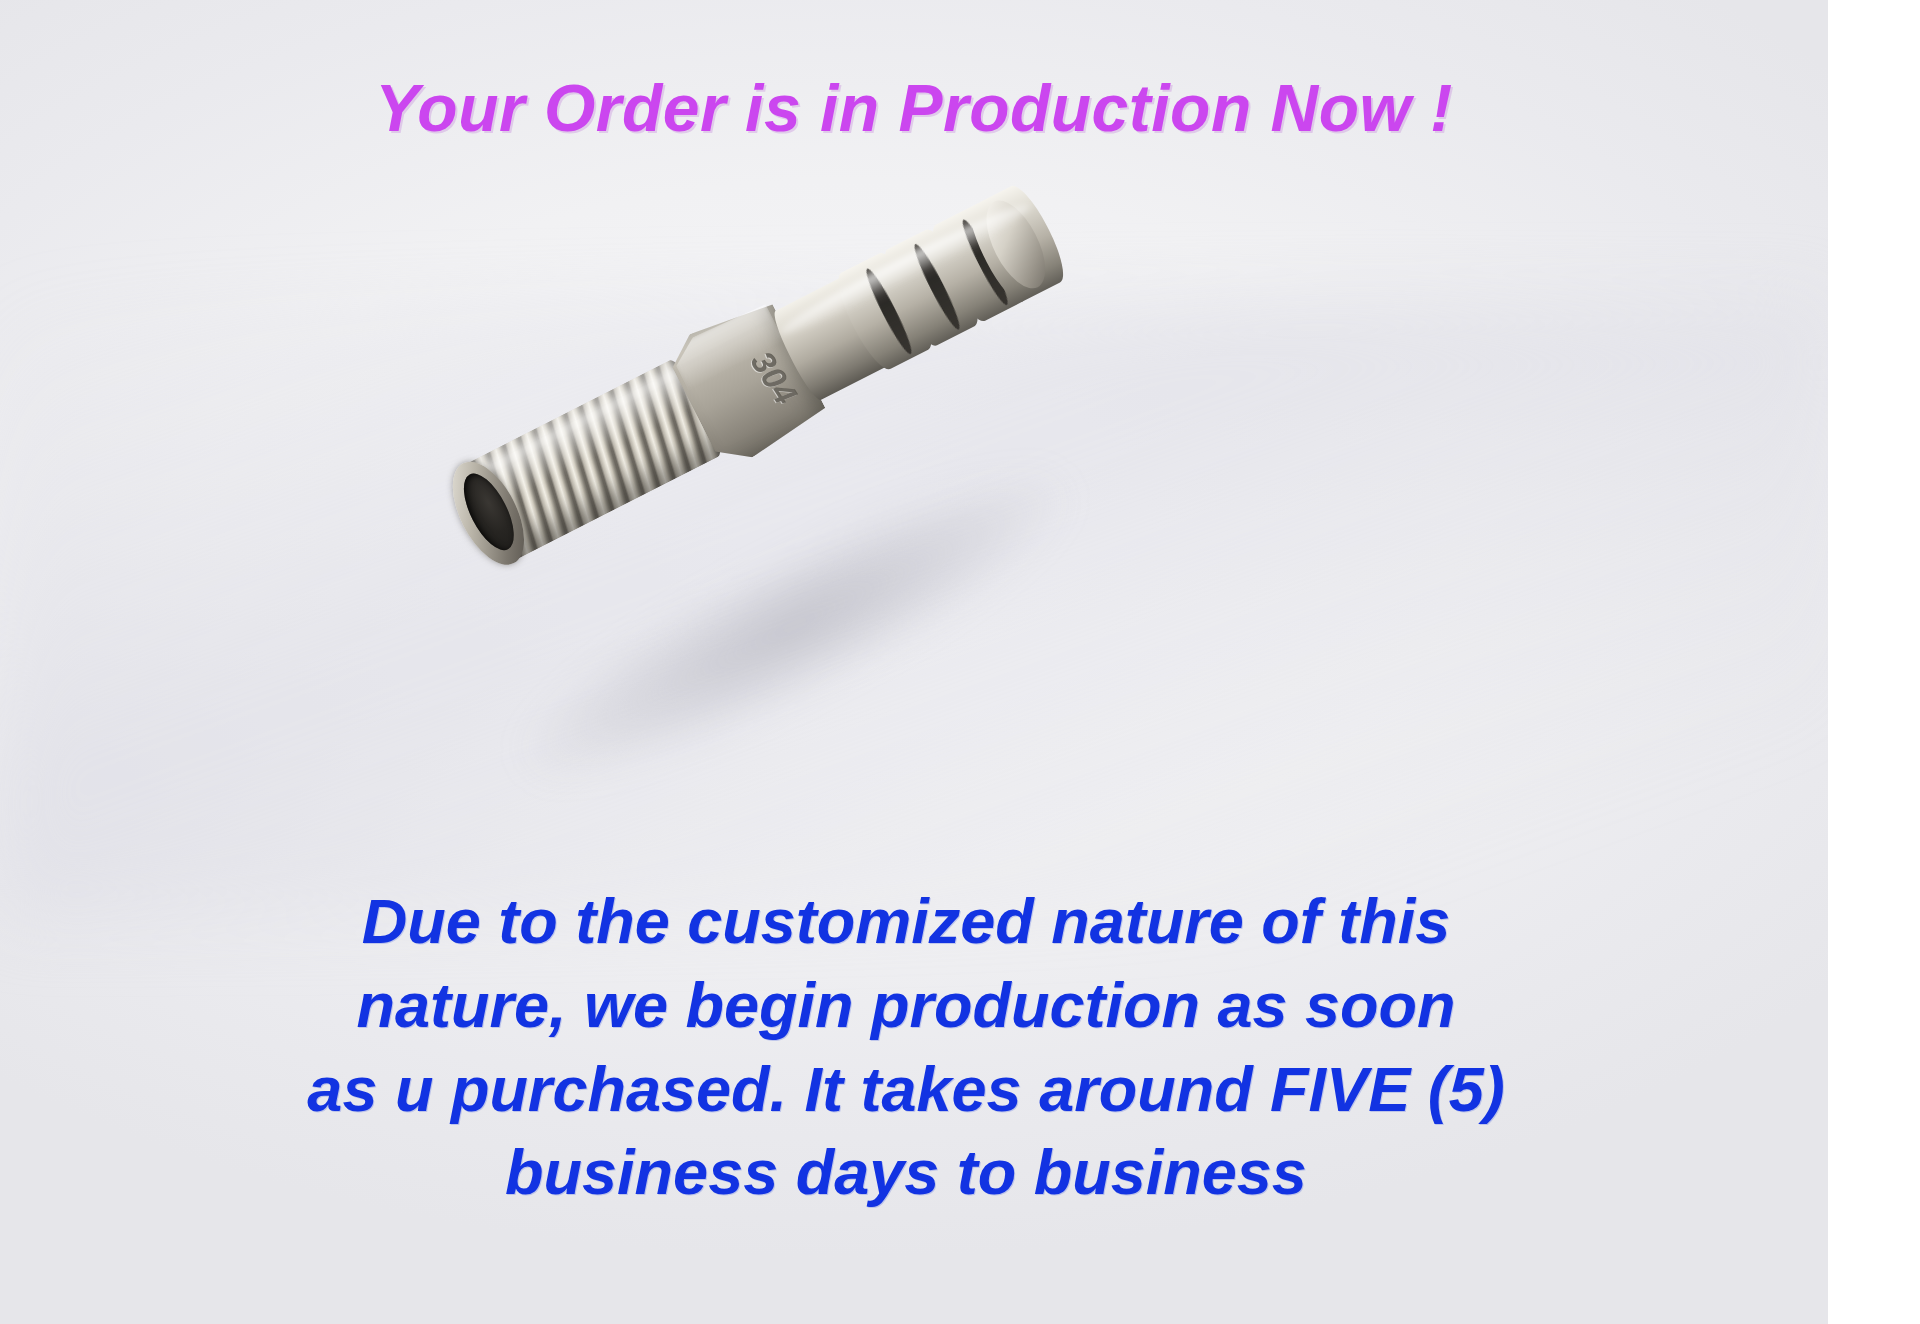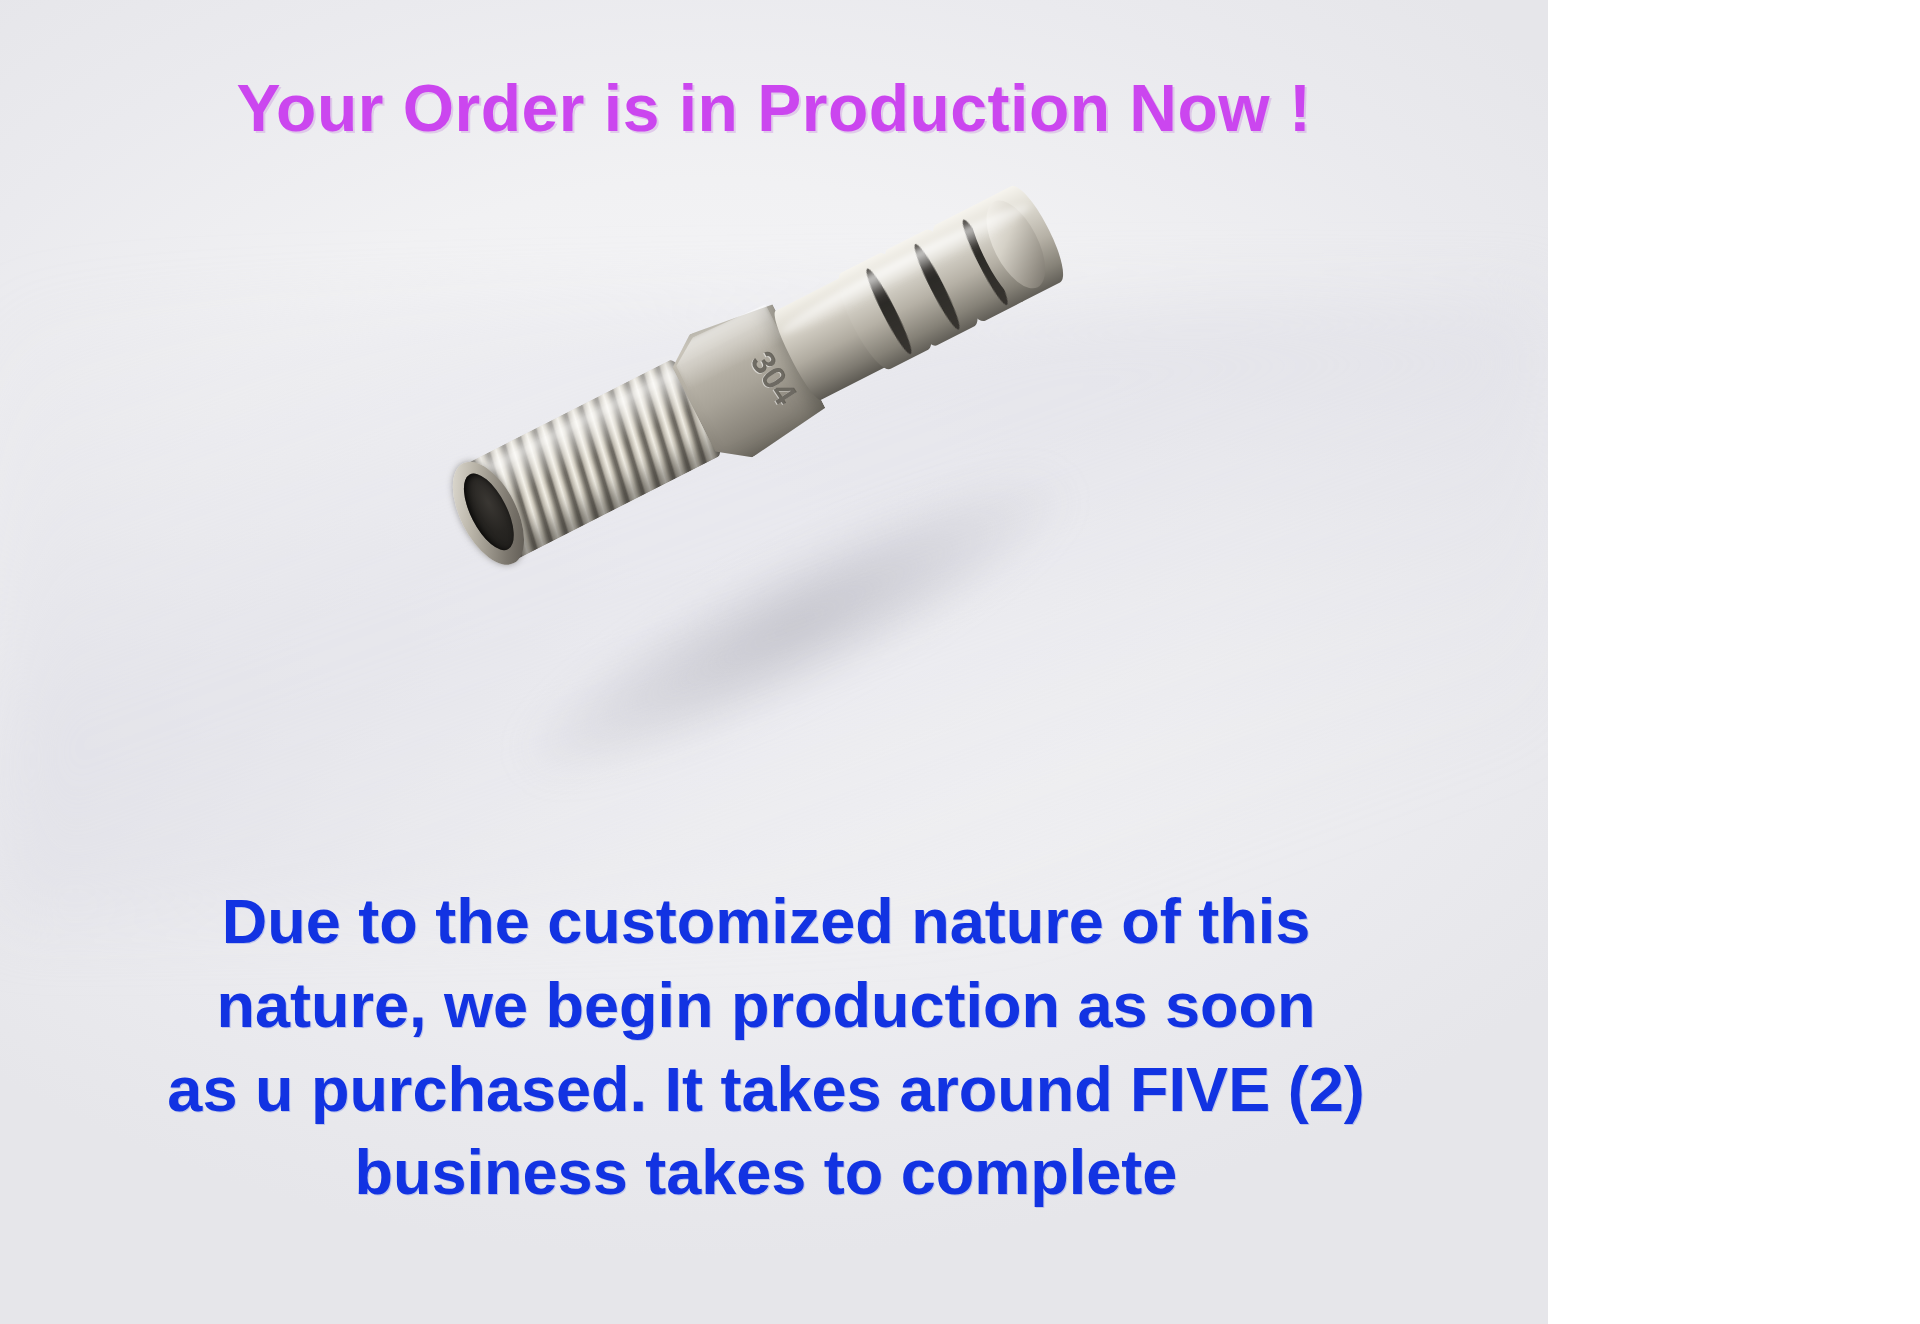--- a/index.html
+++ b/index.html
@@ -3,25 +3,26 @@
 <meta charset="utf-8">
 <title>Order in Production Notice</title>
 <style>
   html, body {
     margin: 0;
     padding: 0;
     background: #ffffff;
   }
   .canvas {
     position: relative;
-    width: 1548px;
+    width: 1828px;
     height: 1324px;
     overflow: hidden;
     background: #f0f0f2;
     font-family: "Liberation Sans", sans-serif;
+    font-style: italic;
   }
 
   
   .bg-gradient {
     position: absolute;
     inset: 0;
     background:
       radial-gradient(ellipse 70% 55% at 46% 40%, #f7f7f9 0%, #f1f1f3 48%, #eaeaee 78%, #e6e6ea 100%);
   }
   .bg-shadow-sweep {
@@ -265,17 +266,17 @@
       <div class="barb" style="left:586px;"></div>
       <div class="barb-cap"></div>
 
       <div class="highlight-strip"></div>
     </div>
   </div>
 
   <div class="message">
     <span class="line">Due to the customized nature of this</span>
     <span class="line">nature, we begin production as soon</span>
-    <span class="line">as u purchased. It takes around FIVE (2)</span>
-    <span class="line">business takes to complete</span>
+    <span class="line">as u purchased. It takes around FIVE (5)</span>
+    <span class="line">business days to business</span>
   </div>
 
 </div>
 
 </body></html>

